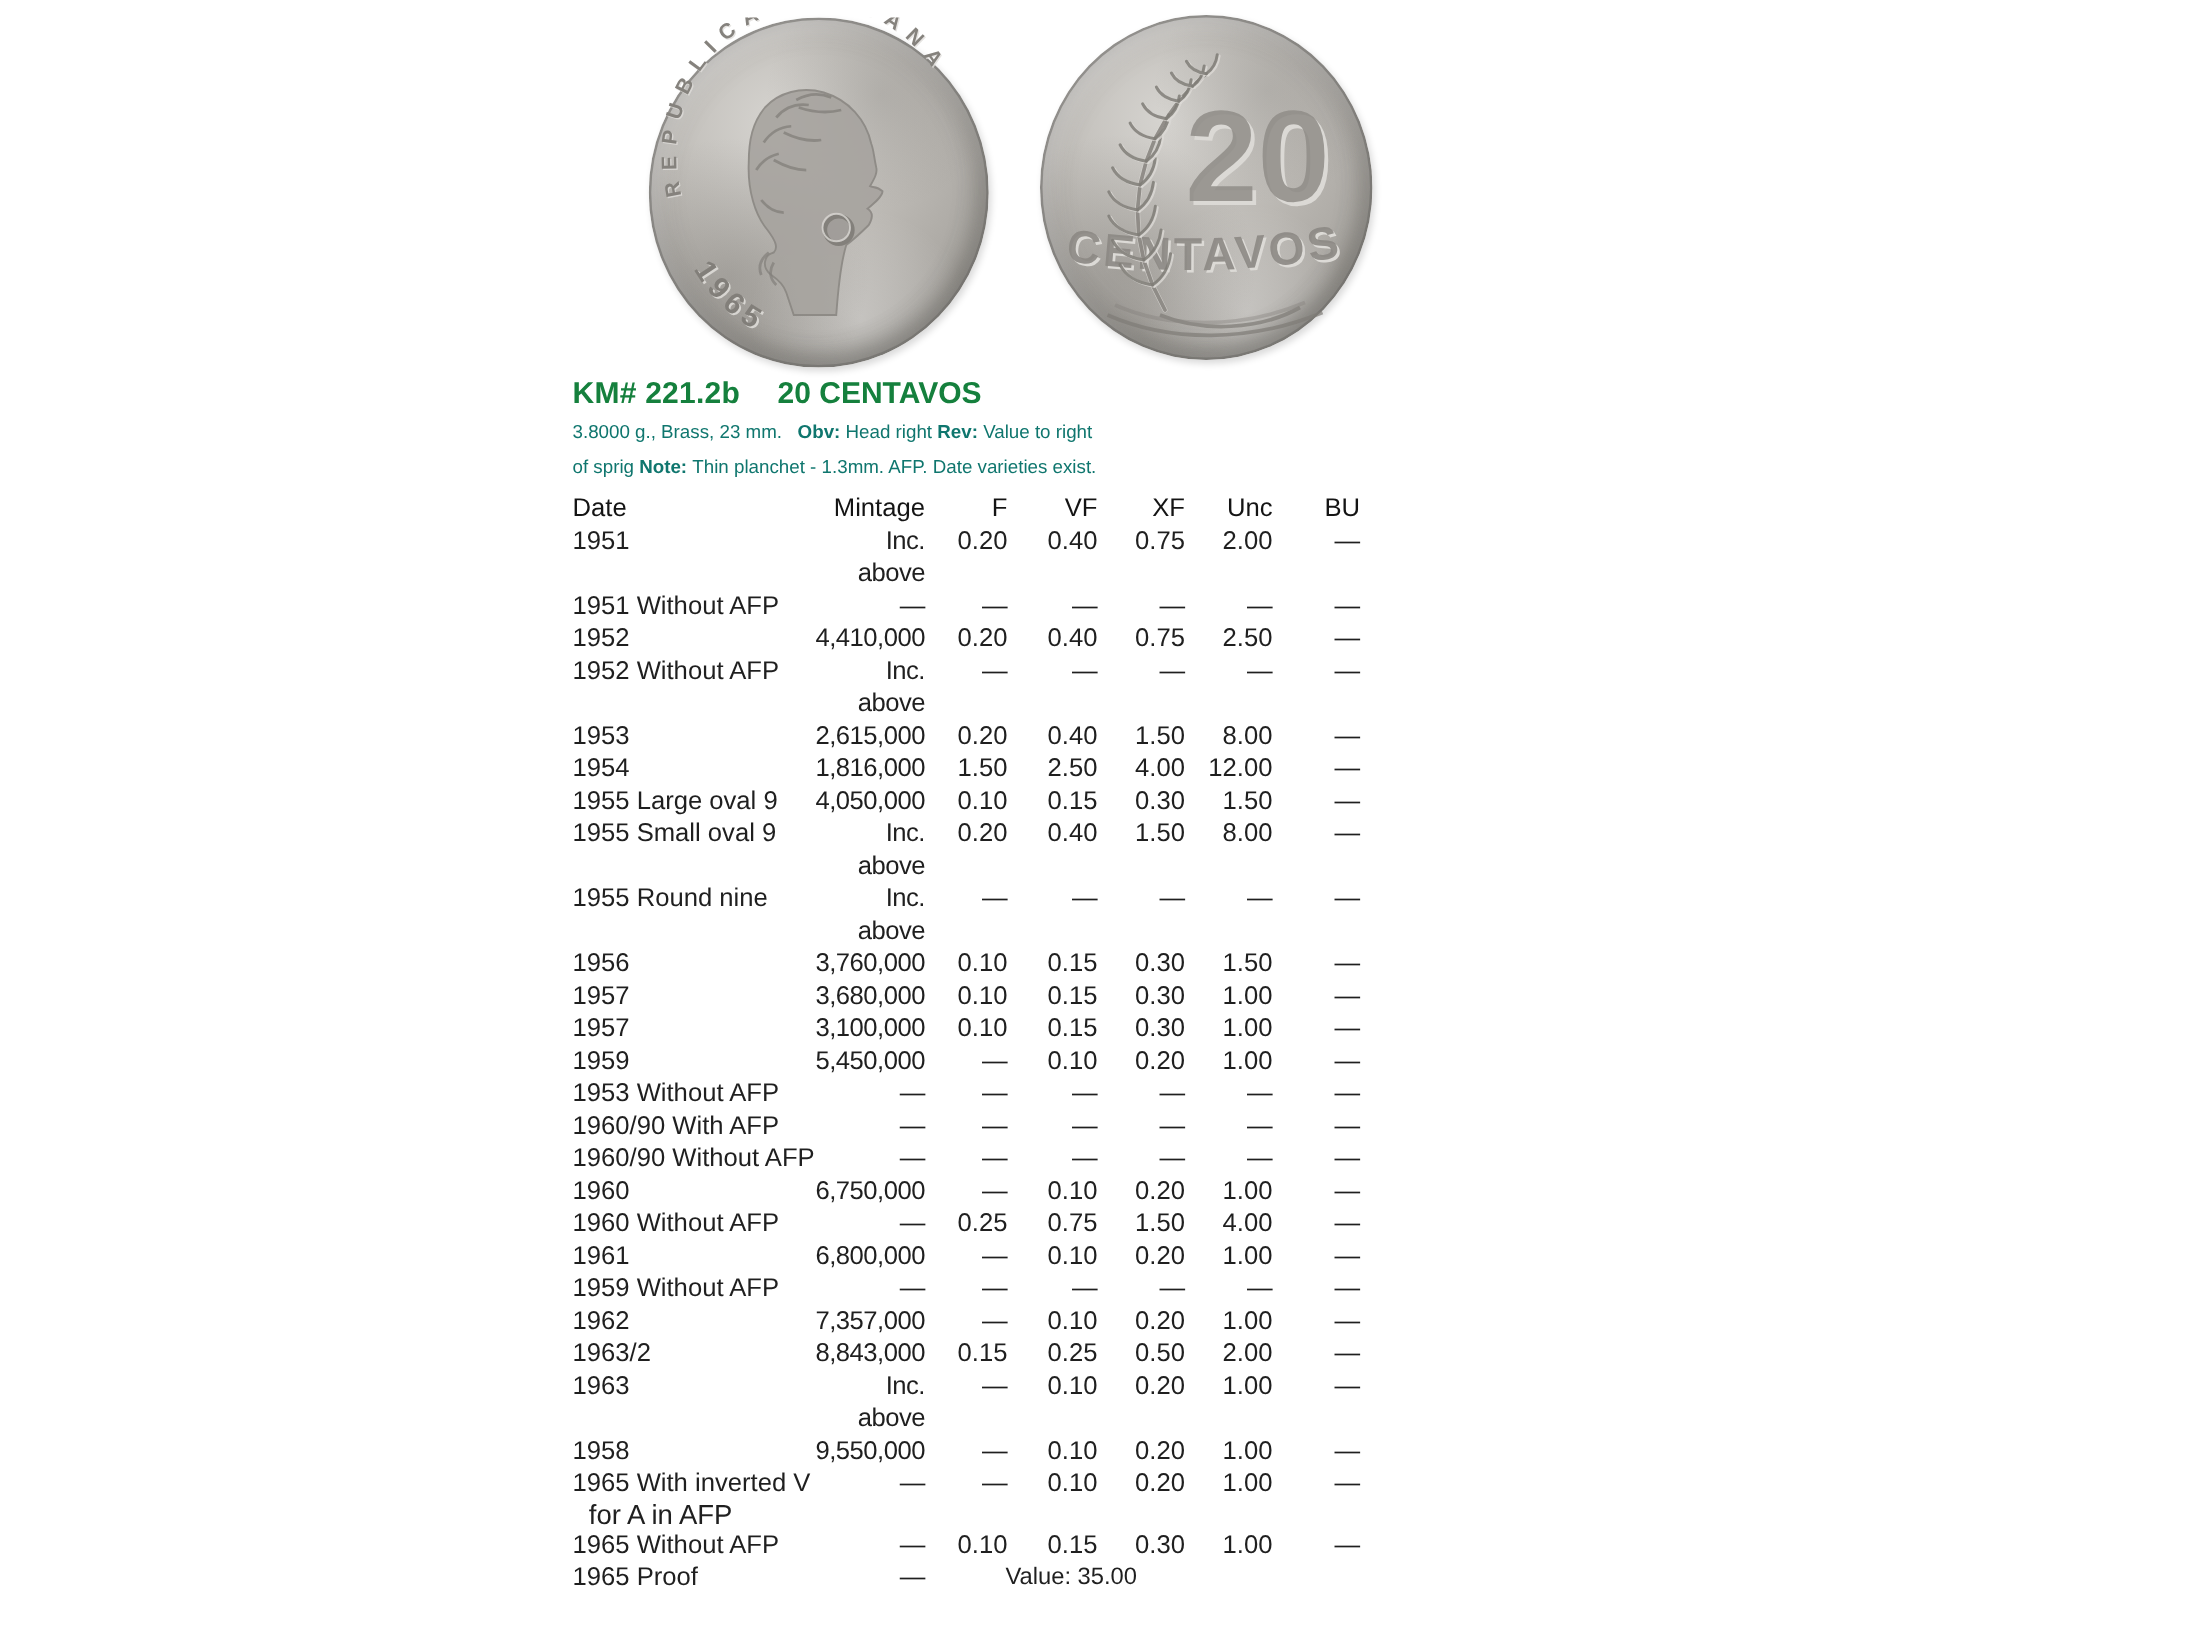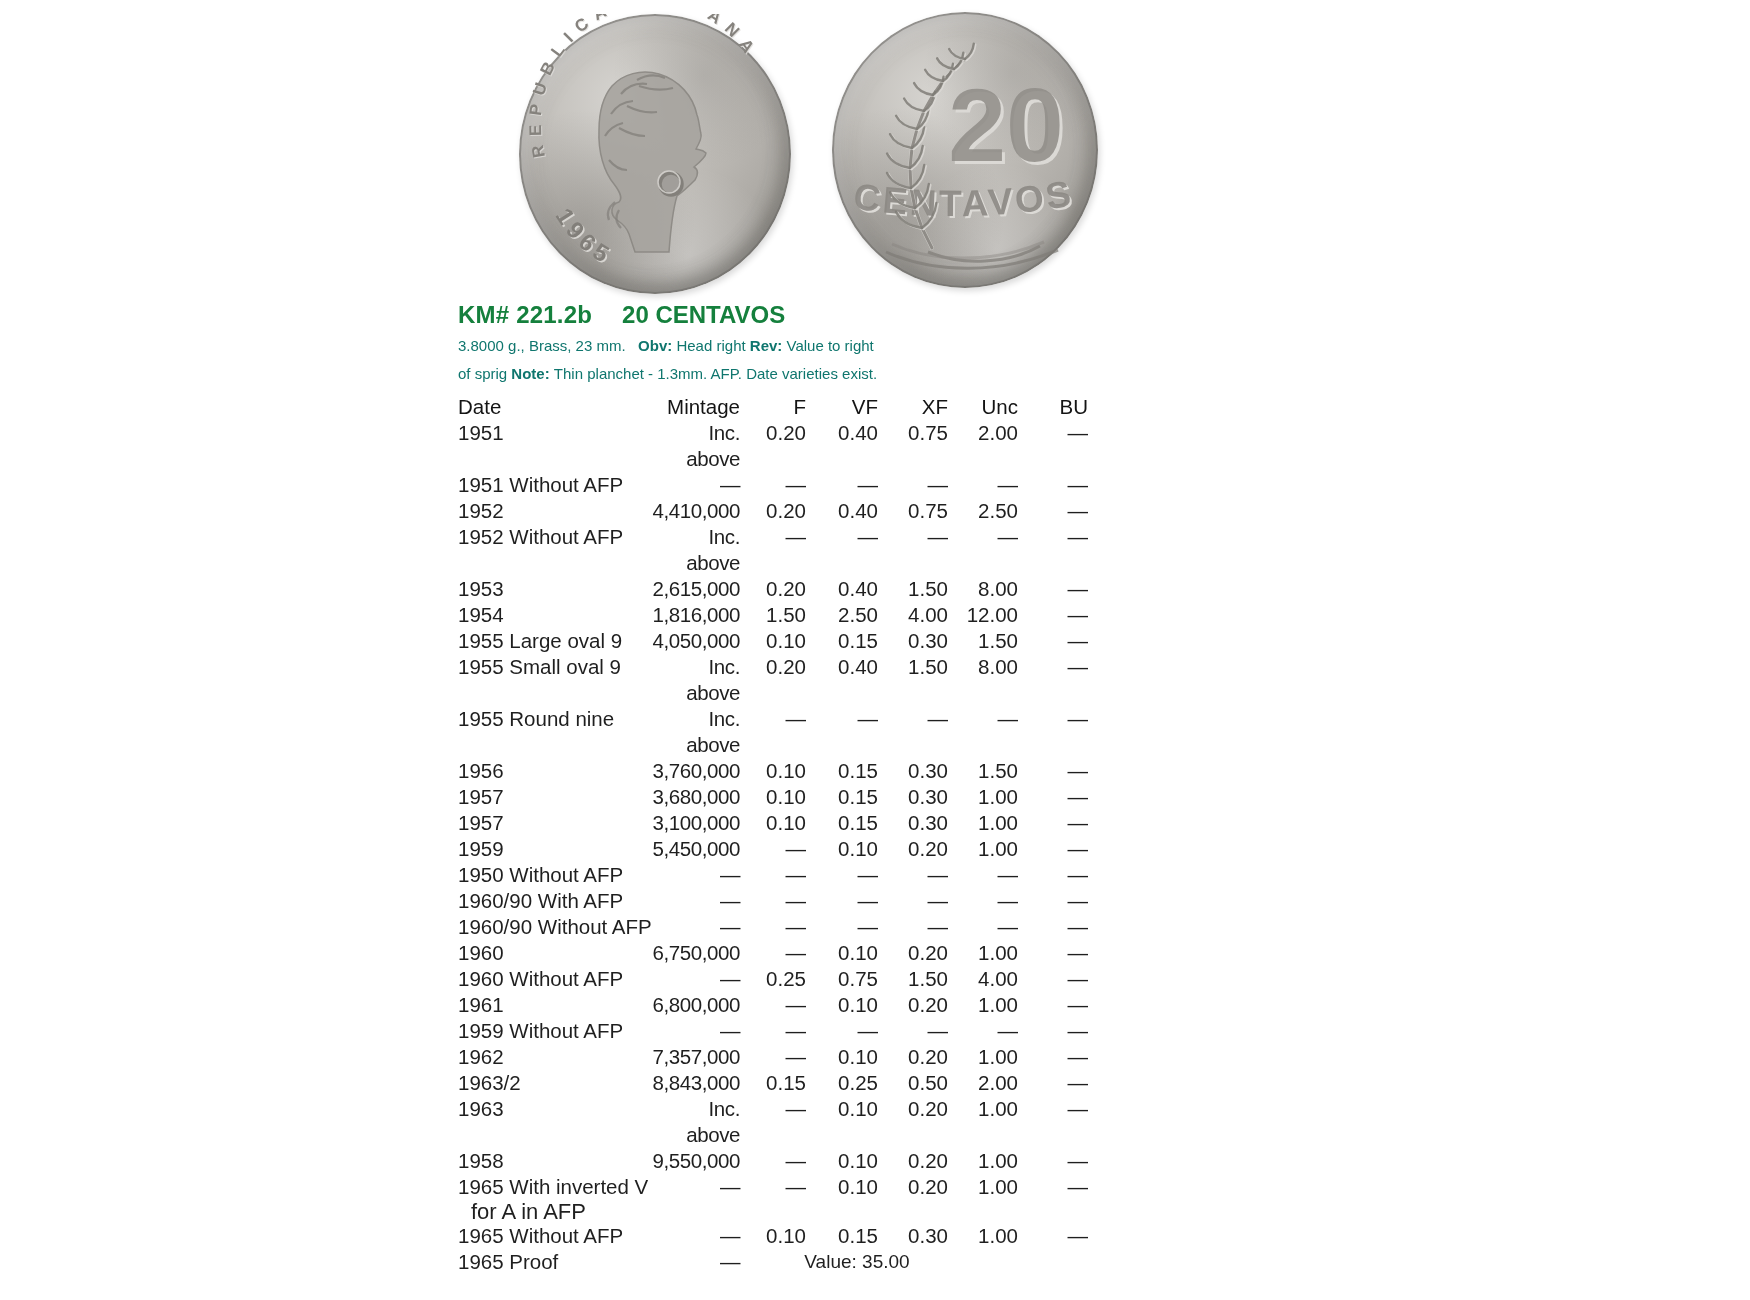--- a/index.html
+++ b/index.html
@@ -306,21 +306,21 @@
           <div class="trow">
             <div class="td td-date">1959</div>
             <div class="td td-num td-mintage">5,450,000</div>
             <div class="td td-num">—</div>
             <div class="td td-num">0.10</div>
             <div class="td td-num">0.20</div>
             <div class="td td-num">1.00</div>
             <div class="td td-num">—</div>
           </div>
           <div class="trow">
-            <div class="td td-date">1950 Without AFP</div>
+            <div class="td td-date">1953 Without AFP</div>
             <div class="td td-num td-mintage">—</div>
             <div class="td td-num">—</div>
             <div class="td td-num">—</div>
             <div class="td td-num">—</div>
             <div class="td td-num">—</div>
             <div class="td td-num">—</div>
           </div>
           <div class="trow">
             <div class="td td-date">1960/90 With AFP</div>
             <div class="td td-num td-mintage">—</div>

